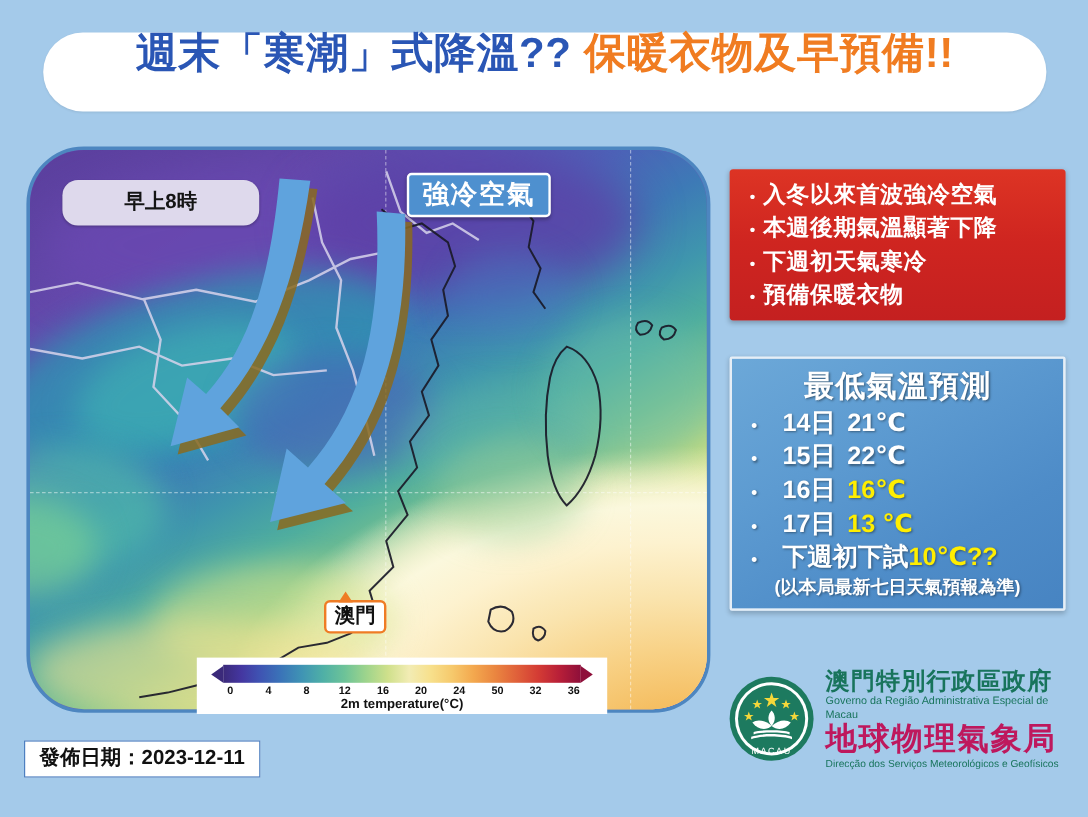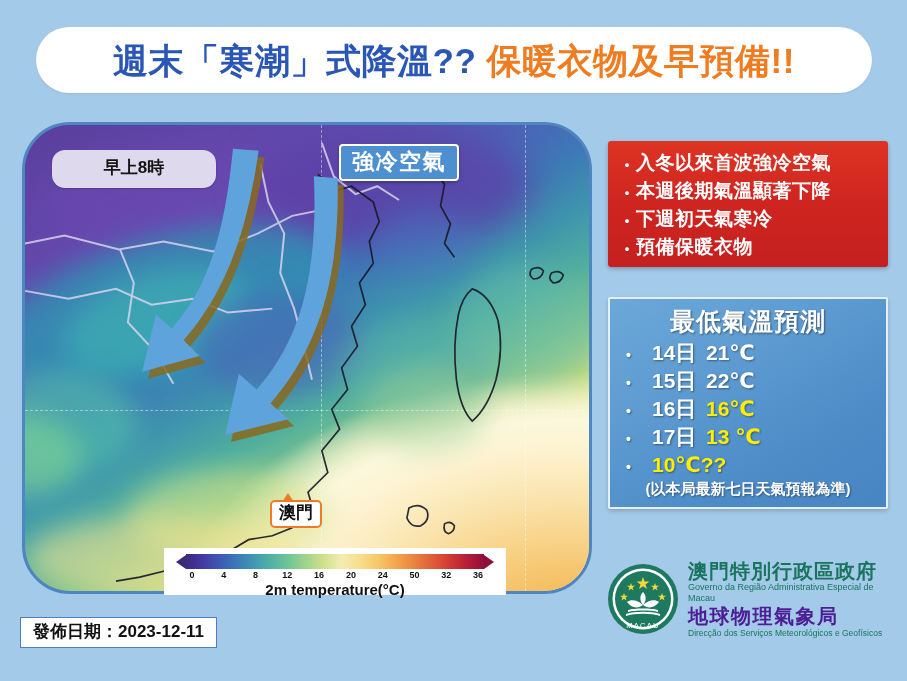--- a/index.html
+++ b/index.html
@@ -8,21 +8,21 @@
     background:#a4caea;
     font-family:"Liberation Sans","DejaVu Sans",sans-serif;
     overflow:hidden;position:relative;
   }
   #root{position:absolute;inset:0;}
 
   
   .title-pill{
     position:absolute;left:36px;top:27px;width:836px;height:66px;
     background:#ffffff;border-radius:33px;
-    display:flex;align-items:center;justify-content:center;
+    display:flex;justify-content:center;
     box-shadow:0 1px 2px rgba(0,0,0,.08);
   }
   .title-text{font-size:35px;font-weight:bold;letter-spacing:.5px;white-space:nowrap;line-height:1;}
   .t-blue{color:#2a56b5;}
   .t-orange{color:#f07c21;}
 
   
   .map-wrap{
     position:absolute;left:22px;top:122px;width:570px;height:472px;
     border-radius:48px;overflow:hidden;
@@ -116,21 +116,21 @@
   .cbar-body{flex:1;height:15px;
     background:linear-gradient(90deg,
       #3b2a7a 0%, #4436a0 5%, #3f52b2 10%, #3a73b8 16%, #3f94b4 22%,
       #4fb0a6 28%, #6dc398 34%, #9ed48c 40%, #cfe08b 46%, #f2ecb4 52%,
       #f7e08c 58%, #f6c96c 64%, #f3a84e 70%, #ea8640 76%, #e0613a 82%,
       #d43c34 88%, #b81f38 94%, #8e0f3a 100%);
   }
   .cbar-right{width:0;height:0;border-top:7.5px solid transparent;border-bottom:7.5px solid transparent;border-left:10px solid #8e0f3a;}
   .cbar-ticks{position:absolute;left:12px;top:22px;width:318px;height:12px;}
   .cbar-ticks span{position:absolute;transform:translateX(-50%);font-size:9px;color:#111;font-weight:bold;}
-  .cbar-caption{position:absolute;left:0;right:0;top:33px;text-align:center;font-size:15px;color:#111;font-weight:bold;}
+  .cbar-caption{position:absolute;left:0;right:0;top:33px;text-align:center;font-size:11px;color:#111;font-weight:bold;}
 
   
   .red-box{
     position:absolute;left:608px;top:141px;width:280px;height:126px;
     background:linear-gradient(180deg,#dd3424 0%,#cf2520 48%,#c42020 100%);
     border-radius:3px;
     box-shadow:0 2px 4px rgba(0,0,0,.25);
     padding:8px 0 0 0;box-sizing:border-box;
   }
   .red-box ul{list-style:none;margin:0;padding:0;}
@@ -166,21 +166,21 @@
     text-align:center;color:#ffffff;font-size:15px;font-weight:bold;
     margin-top:1px;text-shadow:1px 1px 2px rgba(0,0,0,.4);
   }
 
   
   .logo{position:absolute;left:606px;top:558px;width:288px;height:82px;display:flex;align-items:center;}
   .emblem{width:74px;height:74px;flex:none;}
   .logo-text{margin-left:8px;color:#1d7a5f;}
   .lg1{font-size:20px;font-weight:bold;letter-spacing:1px;line-height:1.1;color:#18745c;}
   .lg2{font-size:9px;line-height:1.25;color:#18745c;}
-  .lg3{font-size:20px;font-weight:bold;letter-spacing:1.5px;line-height:1.15;color:#4c1d95;}
+  .lg3{font-size:26px;font-weight:bold;letter-spacing:1.5px;line-height:1.15;color:#be185d;}
   .lg4{font-size:8.5px;line-height:1.2;color:#18745c;}
 
   
   .pubdate{
     position:absolute;left:20px;top:617px;
     background:#ffffff;border:1.5px solid #4d7fc0;
     padding:4px 12px 5px;color:#111;font-size:17px;font-weight:bold;line-height:1.2;
   }
 </style>
 </head>
@@ -323,20 +323,21 @@
           <span class="day">16日</span>
           <span class="hi">16℃</span>
         </li>
         <li>
           <span class="dot">•</span>
           <span class="day">17日</span>
           <span class="hi">13 ℃</span>
         </li>
         <li>
           <span class="dot">•</span>
+          <span>下週初下試</span>
           <span class="hi">10℃??</span>
         </li>
       </ul>
     <div class="blue-note">(以本局最新七日天氣預報為準)</div>
   </div>
 
   <div class="logo">
     <div class="emblem">
       <svg viewBox="0 0 74 74">
         <circle cx="37" cy="37" r="35" fill="#1d7a5f"></circle>

